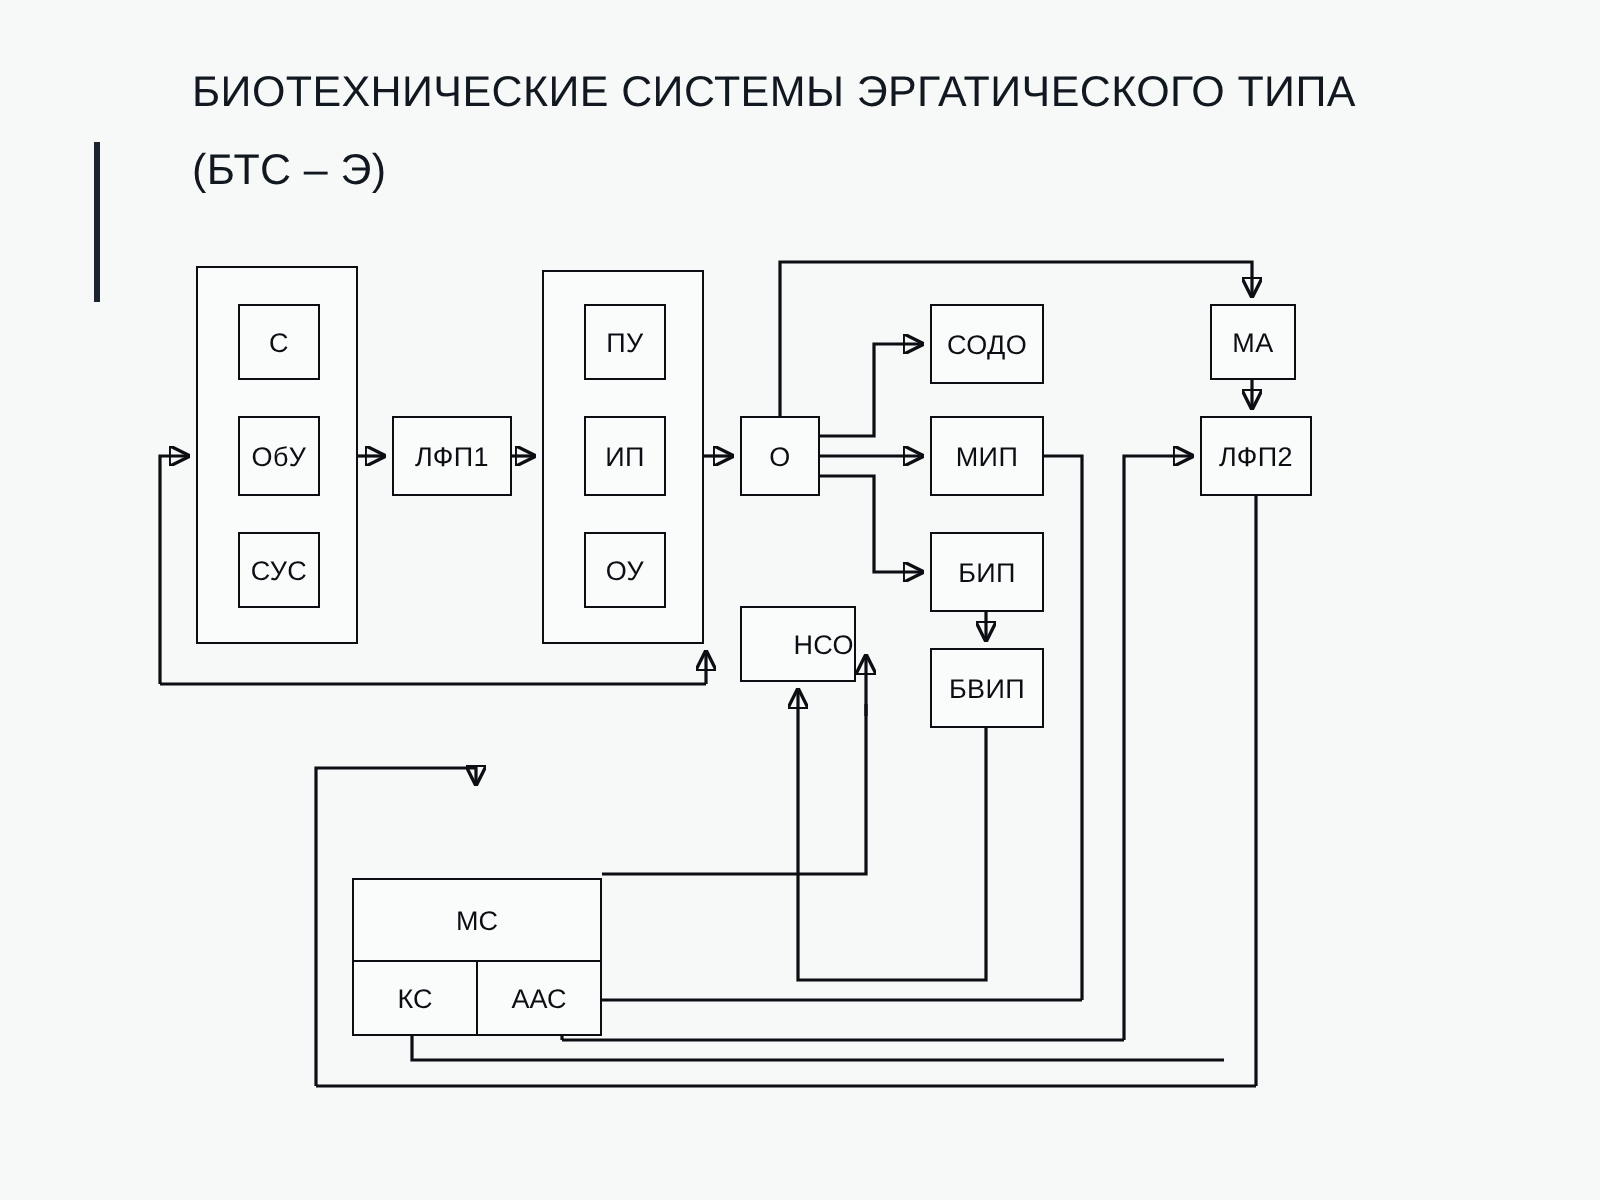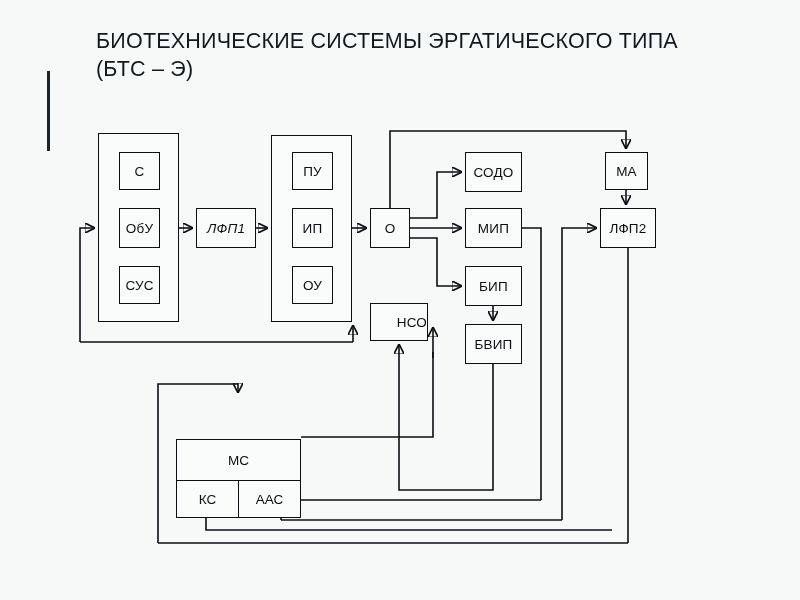--- a/index.html
+++ b/index.html
@@ -12,21 +12,21 @@
   }
   #stage{position:absolute;left:0;top:0;width:800px;height:600px;}
 
   
   .accent-bar{
     position:absolute;left:47px;top:71px;width:3px;height:80px;
     background:#1b242f;
   }
   .title{
     position:absolute;left:96px;top:27px;width:670px;
-    font-size:21.5px;line-height:28px;color:#111820;
+    font-size:21.5px;line-height:39px;color:#111820;
     letter-spacing:.2px;font-weight:400;white-space:pre-line;
   }
   .subtitle{
     position:absolute;left:96px;top:94px;width:640px;
     text-align:center;font-size:14.5px;font-style:italic;font-weight:bold;
     color:#10171f;letter-spacing:.1px;
   }
 
   
   #wires{position:absolute;left:0;top:0;width:800px;height:600px;}
@@ -129,21 +129,21 @@
   </div>
 
   <div class="blk" style="left:119px;top:208px;width:41px;height:40px;">
     <span>ОбУ</span>
   </div>
 
   <div class="blk" style="left:119px;top:266px;width:41px;height:38px;">
     <span>СУС</span>
   </div>
 
-  <div class="blk" style="left:196px;top:208px;width:60px;height:40px;font-style:italic;">
+  <div class="blk" style="left:196px;top:208px;width:60px;height:40px;">
     <span>ЛФП1</span>
   </div>
 
   <div class="blk" style="left:292px;top:152px;width:41px;height:38px;">
     <span>ПУ</span>
   </div>
 
   <div class="blk" style="left:292px;top:208px;width:41px;height:40px;">
     <span>ИП</span>
   </div>

